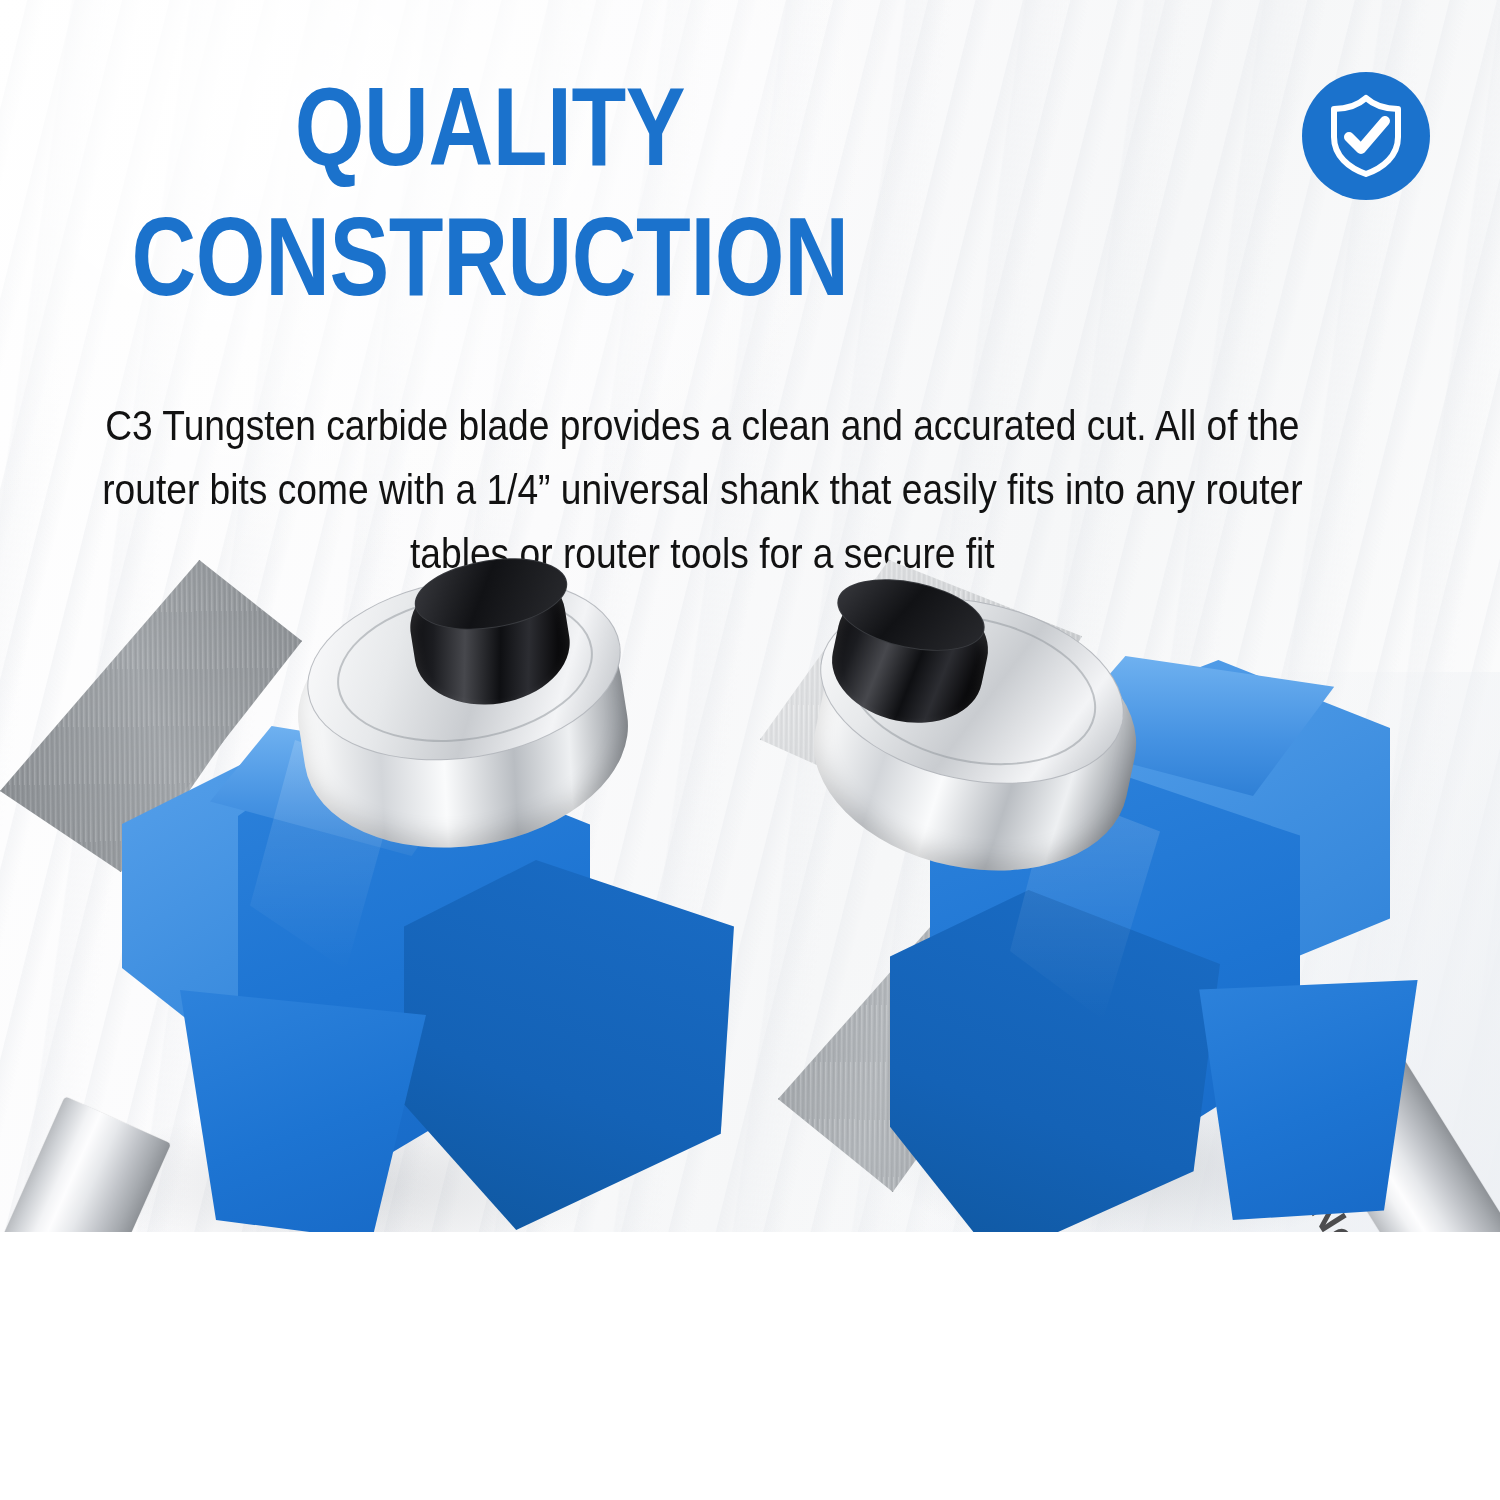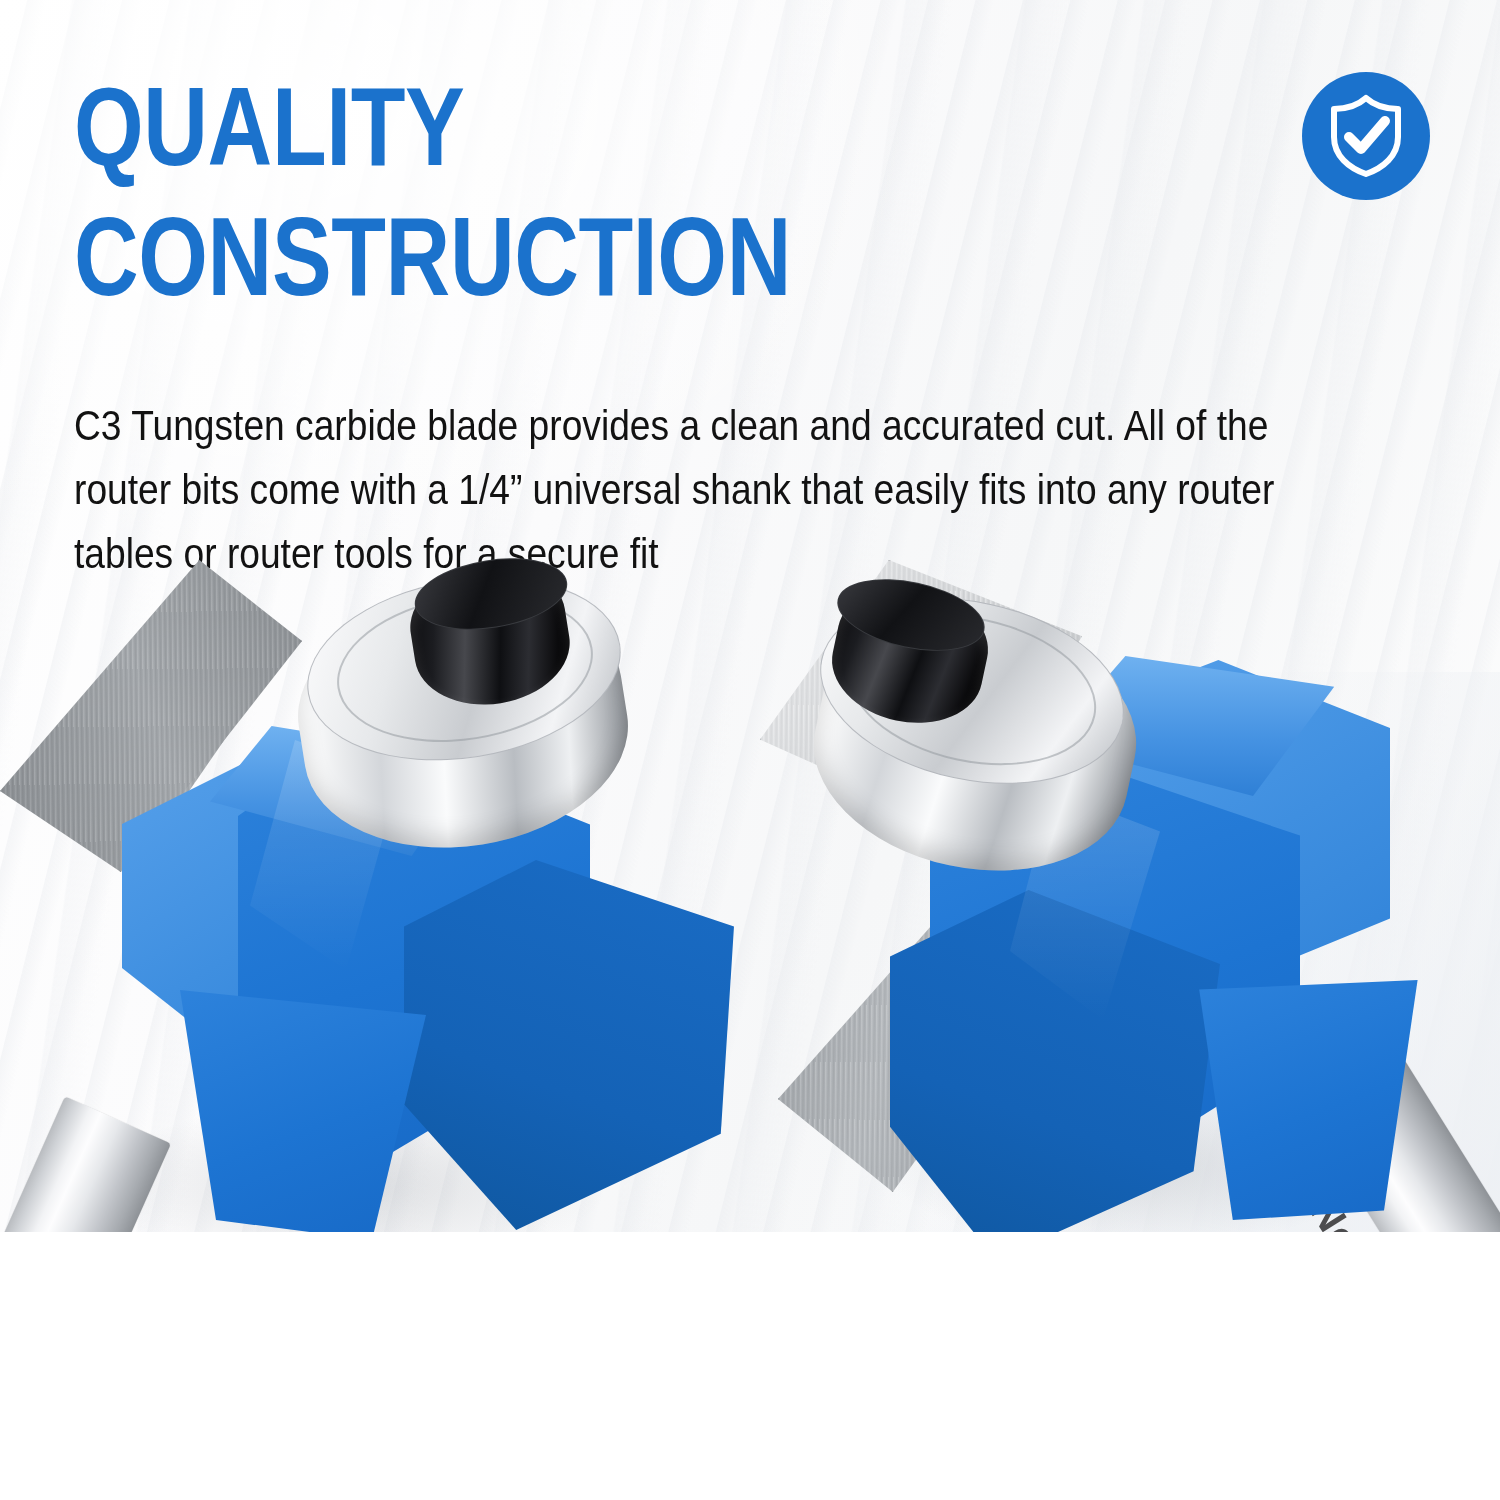--- a/index.html
+++ b/index.html
@@ -11,20 +11,21 @@
   body {
     font-family: "Liberation Sans", "DejaVu Sans", sans-serif;
   }
 
   .canvas {
     position: relative;
     width: 1500px;
     height: 1232px;
     overflow: hidden;
     background: #fef9c3;
+    text-align: center;
   }
 
   
   .bg-base {
     position: absolute;
     inset: 0;
     background:
       linear-gradient(115deg, #ffffff 0%, #fbfbfc 38%, #f6f7f8 62%, #fdfdfd 100%);
   }
   .bg-streaks {

